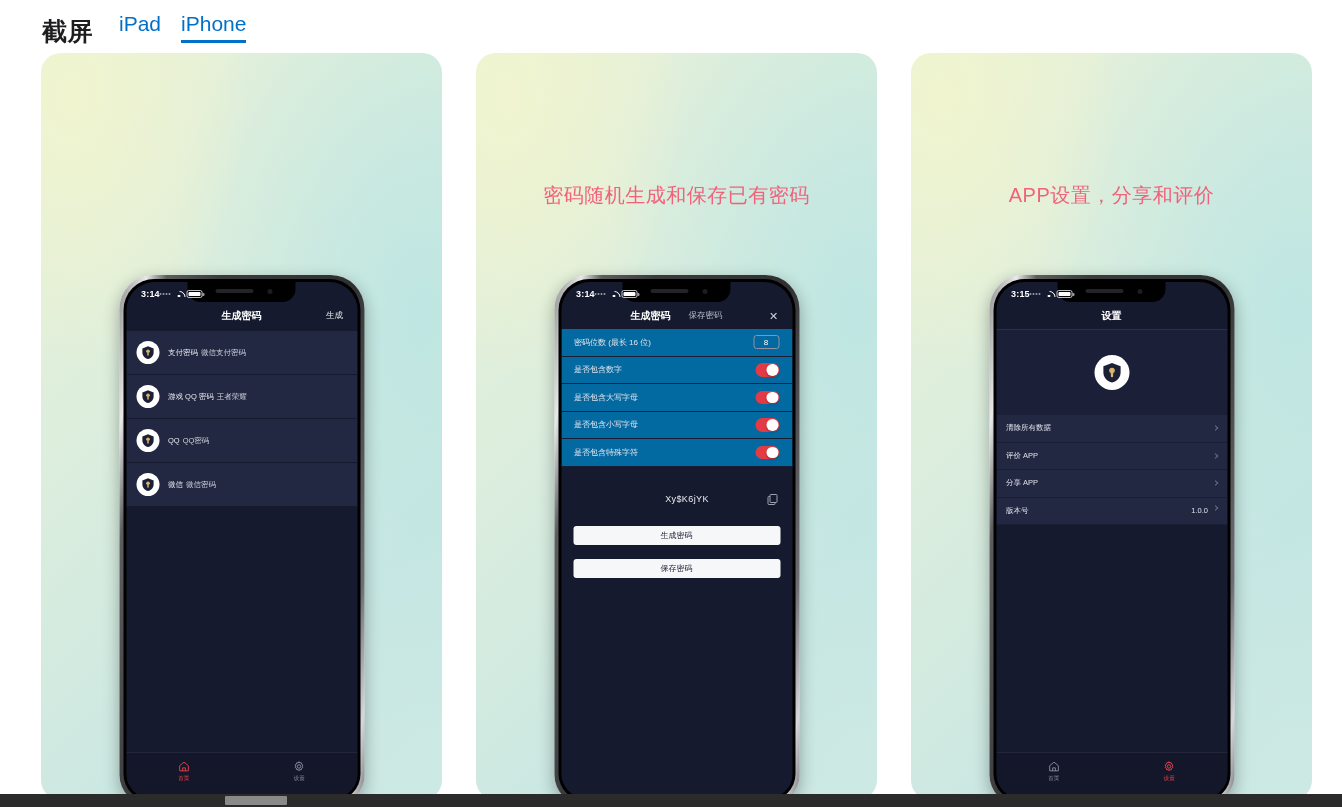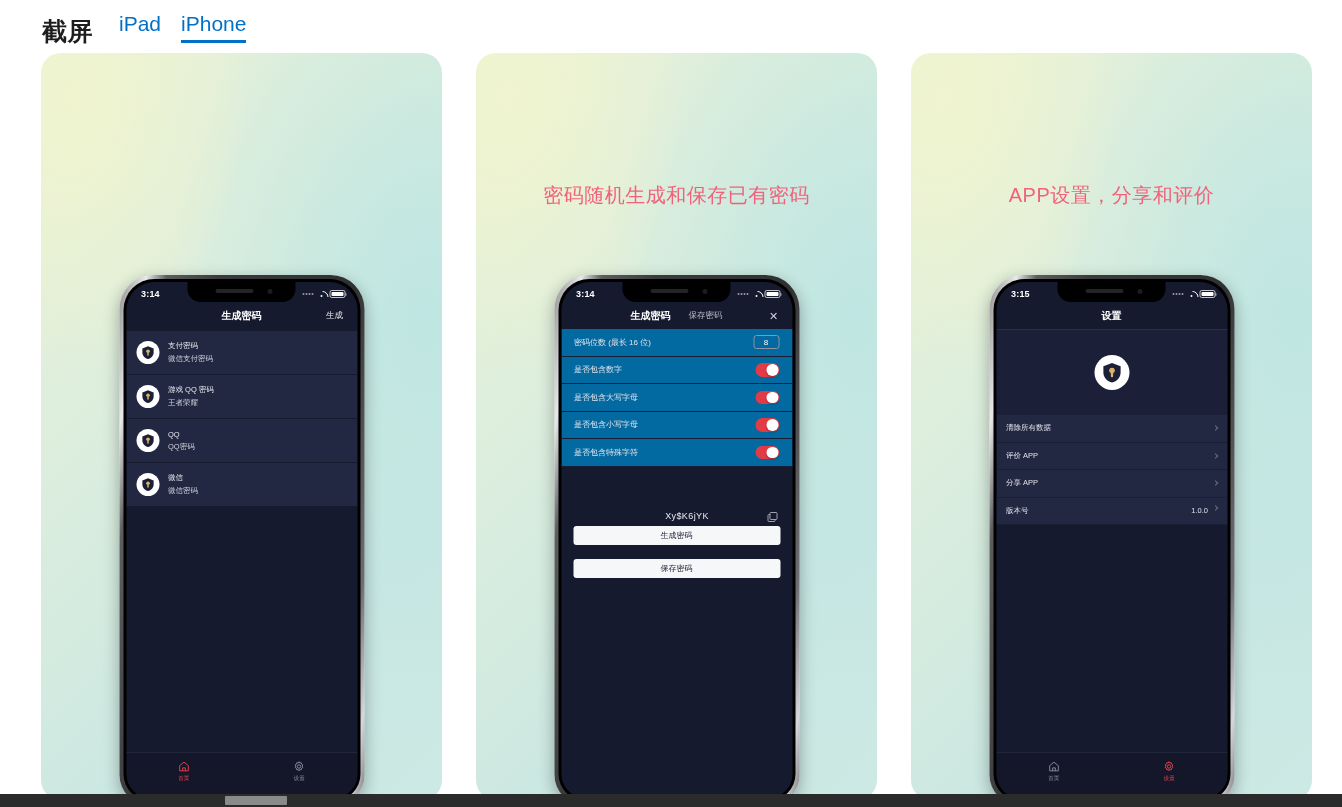--- a/index.html
+++ b/index.html
@@ -81,21 +81,21 @@
     width: 38px; height: 4px; border-radius: 2px; background: #222428;
   }
   .notch .cam {
     position: absolute; top: 7px; right: 23px;
     width: 5px; height: 5px; border-radius: 50%; background: #1b1d24;
   }
 
   
   .statusbar {
     position: relative; height: 21px; z-index: 10;
-    display: flex; align-items: center; justify-content: space-between;
+    display: flex; align-items: center; justify-content: flex-start;
     padding: 2px 12px 0 15px; color: #fff;
   }
   .status-time { font-size: 9px; font-weight: bold; letter-spacing: 0.2px; }
   .status-right { display: flex; align-items: center; gap: 3px; }
   .sig-dots { display: flex; gap: 1px; align-items: flex-end; }
   .sig-dots i { width: 2px; height: 2px; background: #9b9ea8; border-radius: 50%; display: block; }
   .wifi-ic { width: 10px; height: 8px; position: relative; }
   .wifi-ic::before {
     content: ""; position: absolute; left: 0; top: 1px;
     width: 10px; height: 10px; border-radius: 50%;
@@ -140,21 +140,21 @@
     display: flex; align-items: center; gap: 9px;
     height: 44px; padding: 0 10px;
     background: #222742;
     border-bottom: 1px solid #161a2e;
   }
   .key-badge {
     width: 23px; height: 23px; border-radius: 50%;
     background: #fff; flex: 0 0 auto;
     display: flex; align-items: center; justify-content: center;
   }
-  .prow-texts { display: flex; flex-direction: column; gap: 3px; }
+  .prow-texts { display: flex; flex-direction: row; gap: 3px; }
   .prow-title { font-size: 7.5px; color: #e9eaf0; }
   .prow-sub { font-size: 7.5px; color: #cfd2dc; }
 
   
   .srow {
     display: flex; align-items: center; justify-content: space-between;
     height: 27.5px; padding: 0 13px;
     background: #0369a1; border-bottom: 1px solid #1a1e35;
   }
   .srow-label { font-size: 8px; color: #e3e5ec; }
@@ -169,21 +169,21 @@
   .sw.off { background: #2b3050; }
   .sw i {
     position: absolute; top: 1px; right: 1px;
     width: 11.5px; height: 11.5px; border-radius: 50%; background: #fff;
     box-shadow: 0 1px 2px rgba(0,0,0,0.35);
   }
   .sw.off i { right: auto; left: 1px; }
 
   
   .pw-row {
-    display: flex; align-items: flex-end; justify-content: center;
+    display: flex; align-items: center; justify-content: center;
     position: relative; height: 44px; margin-top: 10px; padding-left: 21px;
   }
   .pw-text { font-size: 9px; color: #e9eaf0; letter-spacing: 0.4px; }
   .copy-ic { position: absolute; right: 16px; width: 9px; height: 9px; }
   .copy-ic::before {
     content:""; position:absolute; left:0; top:2.2px; width:6px; height:6.6px;
     border:1px solid #9ea1ae; border-radius:1.3px;
   }
   .copy-ic::after {
     content:""; position:absolute; left:2.4px; top:0; width:6px; height:6.6px;

